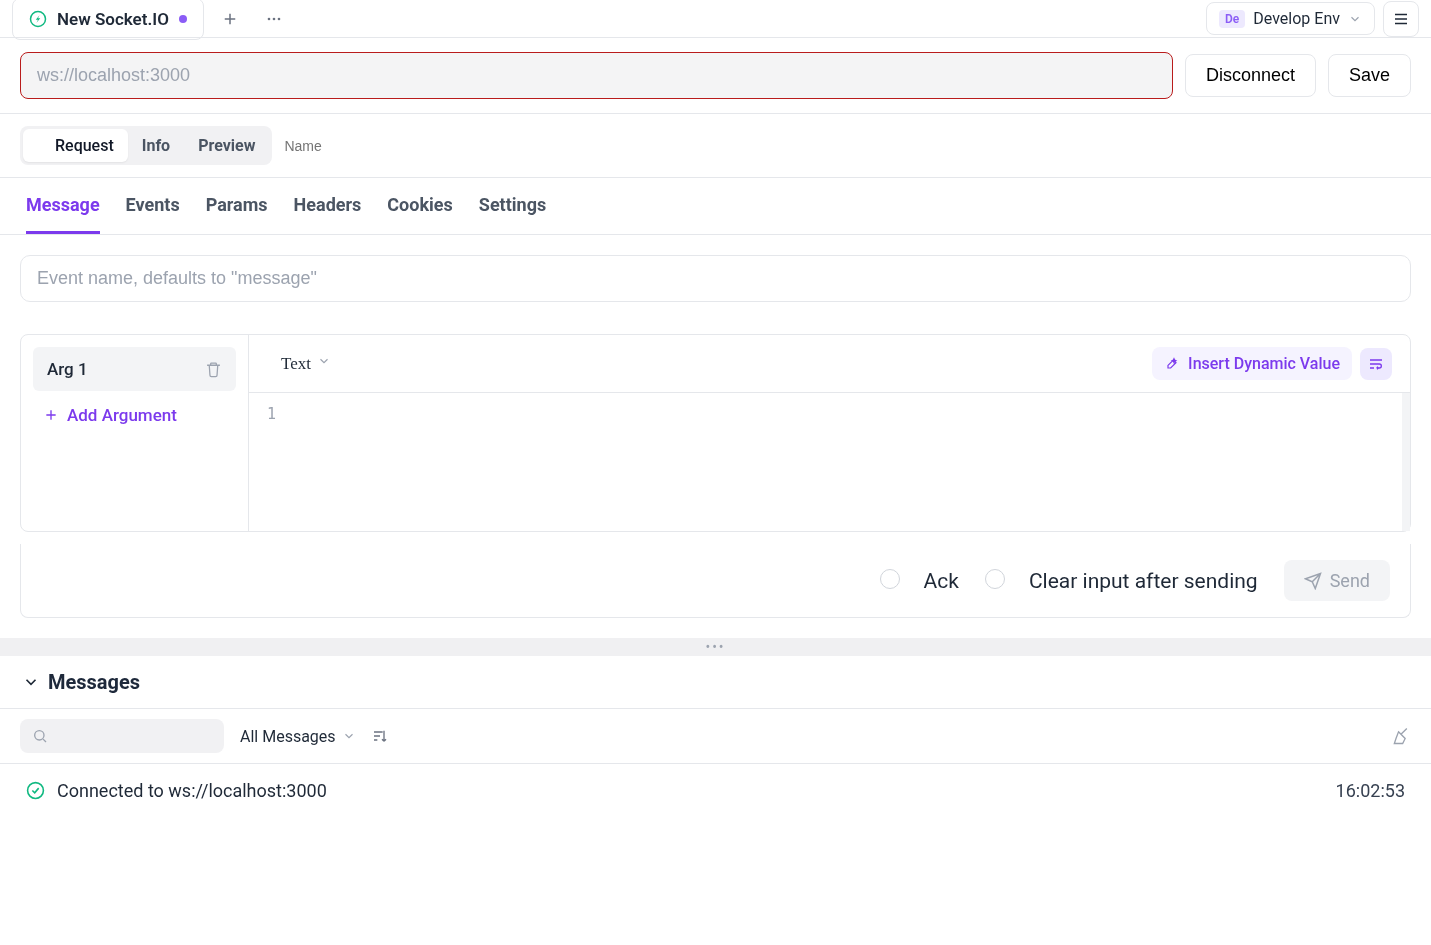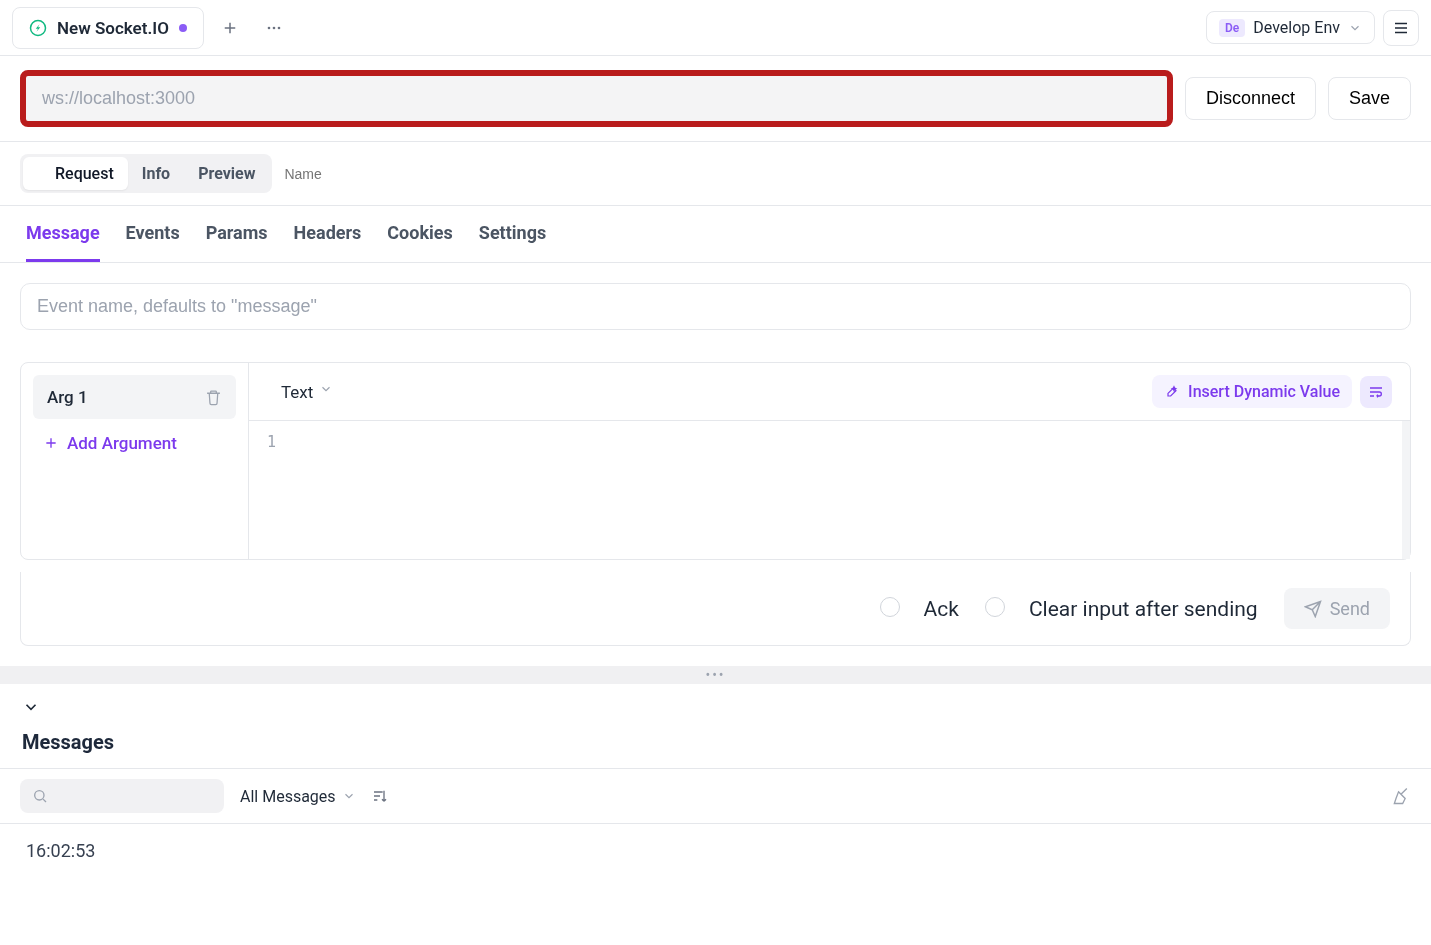--- a/index.html
+++ b/index.html
@@ -1,31 +1,31 @@
 <!DOCTYPE html>
 <html><head>
 <meta charset="utf-8">
 <style>
   * { box-sizing: border-box; margin: 0; padding: 0; }
   body { font-family: -apple-system, BlinkMacSystemFont, "Segoe UI", Roboto, sans-serif; font-size: 14px; color: #1f2937; background: #fff; width: 1431px; height: 945px; overflow: hidden; }
   
   
-  .tabbar { display: flex; align-items: center; height: 56px; border-bottom: 1px solid #e5e7eb; padding: 0 12px; gap: 8px; }
+  .tabbar { display: flex; align-items: center; height: 38px; border-bottom: 1px solid #e5e7eb; padding: 0 12px; gap: 8px; }
   .tab { display: flex; align-items: center; gap: 10px; padding: 10px 16px; border: 1px solid #e5e7eb; border-radius: 8px; font-weight: 600; font-size: 17px; cursor: pointer; }
   .tab .socket-icon { width: 18px; height: 18px; color: #10b981; }
   .tab .dot { width: 8px; height: 8px; border-radius: 50%; background: #8b5cf6; }
   .icon-btn { width: 36px; height: 36px; display: flex; align-items: center; justify-content: center; border-radius: 6px; cursor: pointer; color: #6b7280; }
   .spacer { flex: 1; }
   .env-btn { display: flex; align-items: center; gap: 8px; padding: 6px 12px; border: 1px solid #e5e7eb; border-radius: 8px; font-size: 16px; cursor: pointer; }
   .env-badge { background: #ede9fe; color: #8b5cf6; font-size: 12px; font-weight: 600; padding: 2px 6px; border-radius: 4px; }
   .hamburger { width: 36px; height: 36px; display: flex; align-items: center; justify-content: center; border: 1px solid #e5e7eb; border-radius: 8px; cursor: pointer; }
 
   
   .urlbar { display: flex; align-items: center; gap: 12px; padding: 14px 20px; border-bottom: 1px solid #e5e7eb; }
-  .url-input { flex: 1; background: #f4f4f5; border: 6px solid #b91c1c; border-radius: 8px; padding: 12px 16px; font-size: 18px; color: #9ca3af; outline: none; }
+  .url-input { flex: 1; background: #f4f4f5; border: 1px solid #b91c1c; border-radius: 8px; padding: 12px 16px; font-size: 18px; color: #9ca3af; outline: none; }
   .btn { padding: 10px 20px; border: 1px solid #e5e7eb; border-radius: 8px; background: #fff; font-size: 18px; cursor: pointer; }
 
   
   .viewtabs { display: flex; align-items: center; gap: 0; padding: 12px 20px; border-bottom: 1px solid #e5e7eb; }
   .viewtabs-group { display: flex; background: #f1f1f3; border-radius: 8px; padding: 3px; }
   .viewtab { padding: 7px 14px; font-size: 16px; color: #4b5563; border-radius: 6px; cursor: pointer; font-weight: bold; }
   .viewtab.active { background: #fff; color: #111827; font-weight: 500; box-shadow: 0 1px 2px rgba(0,0,0,.06); padding-left: 32px; }
   .name-input { margin-left: 12px; border: none; outline: none; font-size: 14px; color: #9ca3af; background: transparent; width: 200px; }
 
   
@@ -39,37 +39,37 @@
   .event-input::placeholder { color: #9ca3af; }
 
   
   .argsbox { margin: 12px 20px; border: 1px solid #e5e7eb; border-radius: 8px; display: flex; }
   .arg-sidebar { width: 228px; border-right: 1px solid #e5e7eb; padding: 12px; }
   .arg-item { display: flex; align-items: center; justify-content: space-between; background: #f3f4f6; border-radius: 6px; padding: 12px 14px; font-size: 17px; font-weight: 500; }
   .arg-item .trash { color: #9ca3af; cursor: pointer; }
   .add-arg { display: flex; align-items: center; gap: 8px; color: #7c3aed; font-size: 17px; padding: 14px 10px; cursor: pointer; font-weight: 500;}
   .editor { flex: 1; display: flex; flex-direction: column; }
   .editor-toolbar { display: flex; align-items: center; justify-content: space-between; padding: 12px 18px; border-bottom: 1px solid #e5e7eb; }
-  .type-dd { display: flex; align-items: flex-start; gap: 6px; font-size: 17px; cursor: pointer; padding-left: 14px;}
+  .type-dd { display: flex; align-items: flex-start; gap: 6px; font-size: 17px; cursor: pointer; padding-left: 14px; font-family: Liberation Serif, serif;}
   .insert-dyn { display: flex; align-items: center; gap: 8px; background: #f5f3ff; color: #7c3aed; padding: 7px 12px; border-radius: 8px; font-size: 16px; cursor: pointer; font-weight: 500;}
   .wrap-btn { width: 32px; height: 32px; display: flex; align-items: center; justify-content: center; background: #ede9fe; border-radius: 8px; margin-left: 8px; cursor: pointer; color: #7c3aed; }
   .editor-body { height: 138px; padding: 12px 18px; font-family: ui-monospace, Menlo, monospace; font-size: 15px; color: #6b7280; border-right: 8px solid #f3f4f6;}
   .editor-body .ln { color: #9ca3af; margin-right: 10px; }
 
   
   .send-row { margin: 0 20px 20px; border: 1px solid #e5e7eb; border-top: none; border-radius: 0 0 8px 8px; padding: 16px 20px; display: flex; align-items: center; justify-content: flex-end; gap: 26px; }
   .chk { display: flex; align-items: flex-start; gap: 24px; font-size: 21px; cursor: pointer; }
   .chk .box { width: 20px; height: 20px; border: 1.5px solid #d1d5db; border-radius: 50%; }
   .send-btn { display: flex; align-items: center; gap: 8px; background: #f3f4f6; color: #9ca3af; padding: 10px 20px; border-radius: 8px; font-size: 18px; cursor: pointer; }
 
   
   .divgrip { height: 18px; background: #f0f0f2; display: flex; align-items: center; justify-content: center; color: #9ca3af; font-size: 14px; letter-spacing: 2px; cursor: row-resize;}
 
   
-  .msg-header { display: flex; align-items: flex-start; gap: 14px; padding: 14px 22px; border-bottom: 1px solid #e5e7eb; flex-direction: column; }
+  .msg-header { display: flex; align-items: center; gap: 8px; padding: 14px 22px; border-bottom: 1px solid #e5e7eb; }
   .chev { cursor: pointer; }
   .msg-title { font-size: 20px; font-weight: 700; color: #1e293b;}
   .msg-toolbar { display: flex; align-items: center; gap: 16px; padding: 10px 20px; border-bottom: 1px solid #e5e7eb; }
   .search-pill { width: 204px; height: 34px; background: #f1f1f3; border-radius: 8px; display: flex; align-items: center; padding: 0 12px; color: #9ca3af; cursor: text; }
   .filter-dd { display: flex; align-items: center; gap: 6px; font-size: 16px; cursor: pointer; }
   .sort-btn { cursor: pointer; color: #6b7280; }
   .clear-btn { cursor: pointer; color: #9ca3af; }
   .msg-row { display: flex; align-items: center; justify-content: space-between; padding: 16px 26px; font-size: 18px; }
   .msg-left { display: flex; align-items: center; gap: 12px; }
   .ok-icon { color: #10b981; }
@@ -237,14 +237,23 @@
   </span>
   <div class="spacer"></div>
   <span class="clear-btn">
     <svg width="20" height="20" viewBox="0 0 24 24" fill="none" stroke="currentColor" stroke-width="1.6">
         <path d="M19 3l-7 7M9 7l8 8-3 6H4l2-6z"></path>
       </svg>
   </span>
 </div>
 
 <div class="msg-row">
+  <div class="msg-left">
+    <span class="ok-icon">
+      <svg width="19" height="19" viewBox="0 0 24 24" fill="none" stroke="currentColor" stroke-width="2">
+          <circle cx="12" cy="12" r="10"></circle>
+          <path d="M8 12l3 3 5-6"></path>
+        </svg>
+    </span>
+    <span>Connected to ws://localhost:3000</span>
+  </div>
   <span class="ts">16:02:53</span>
 </div>
 
 </body></html>

